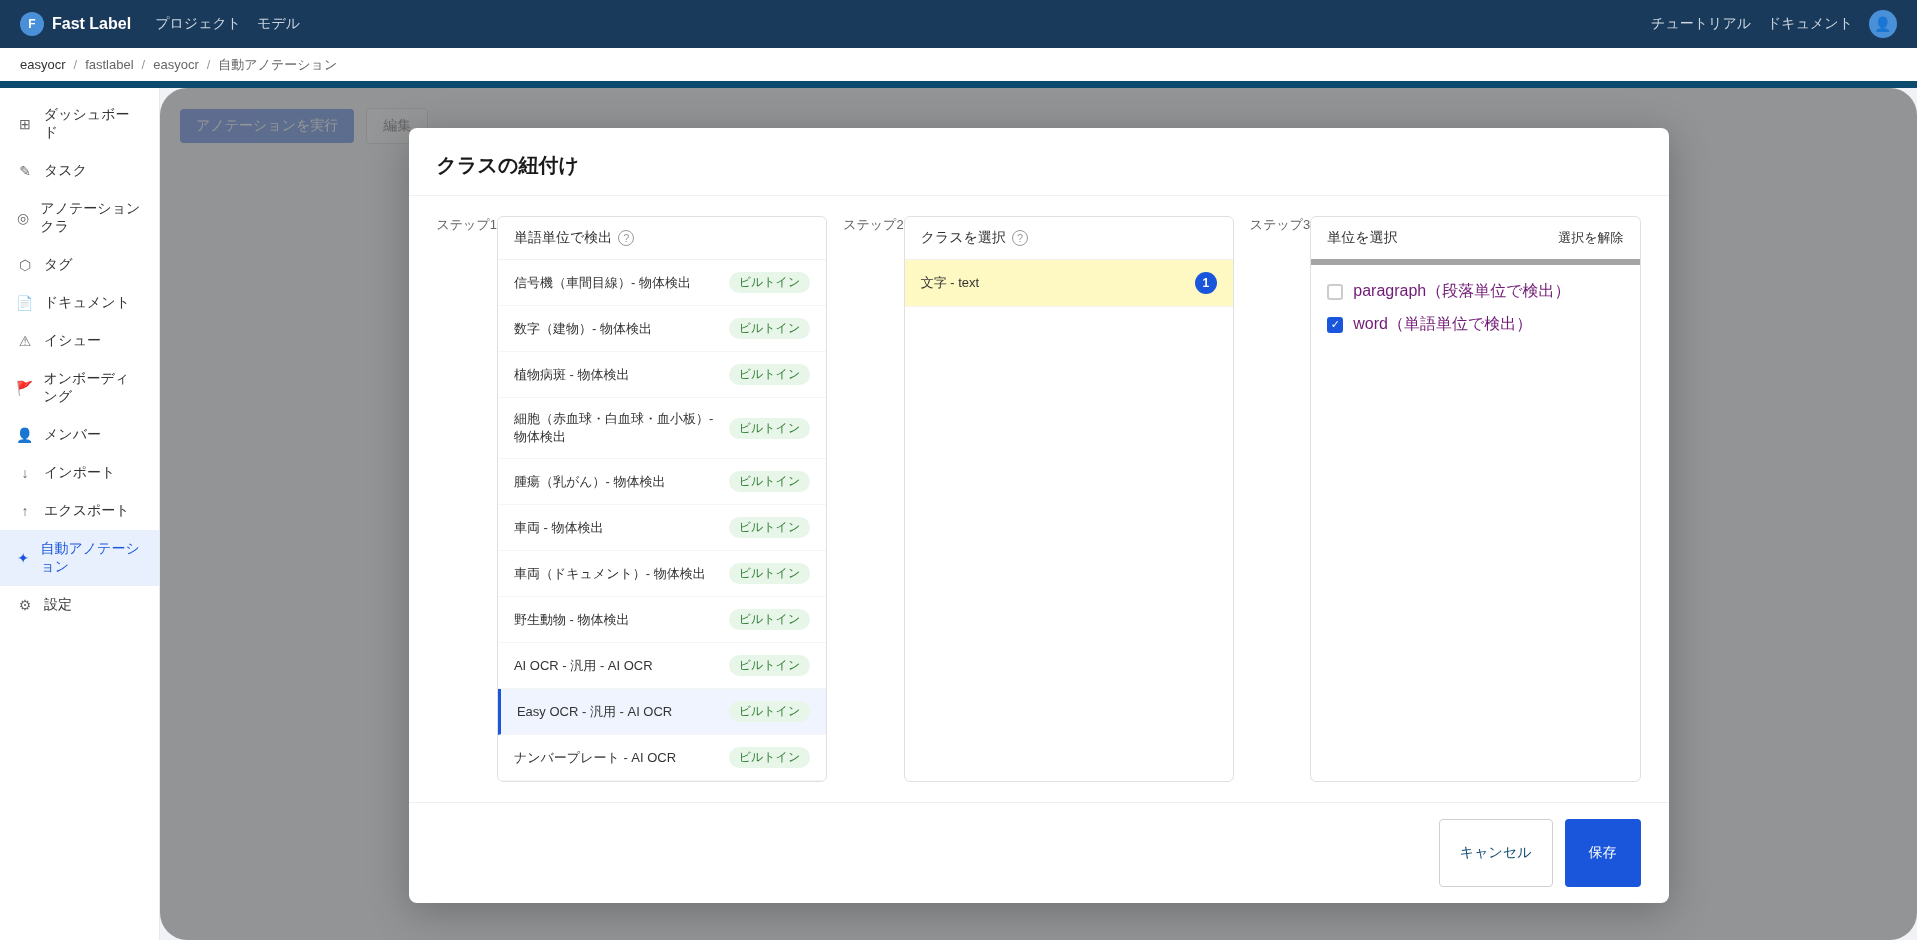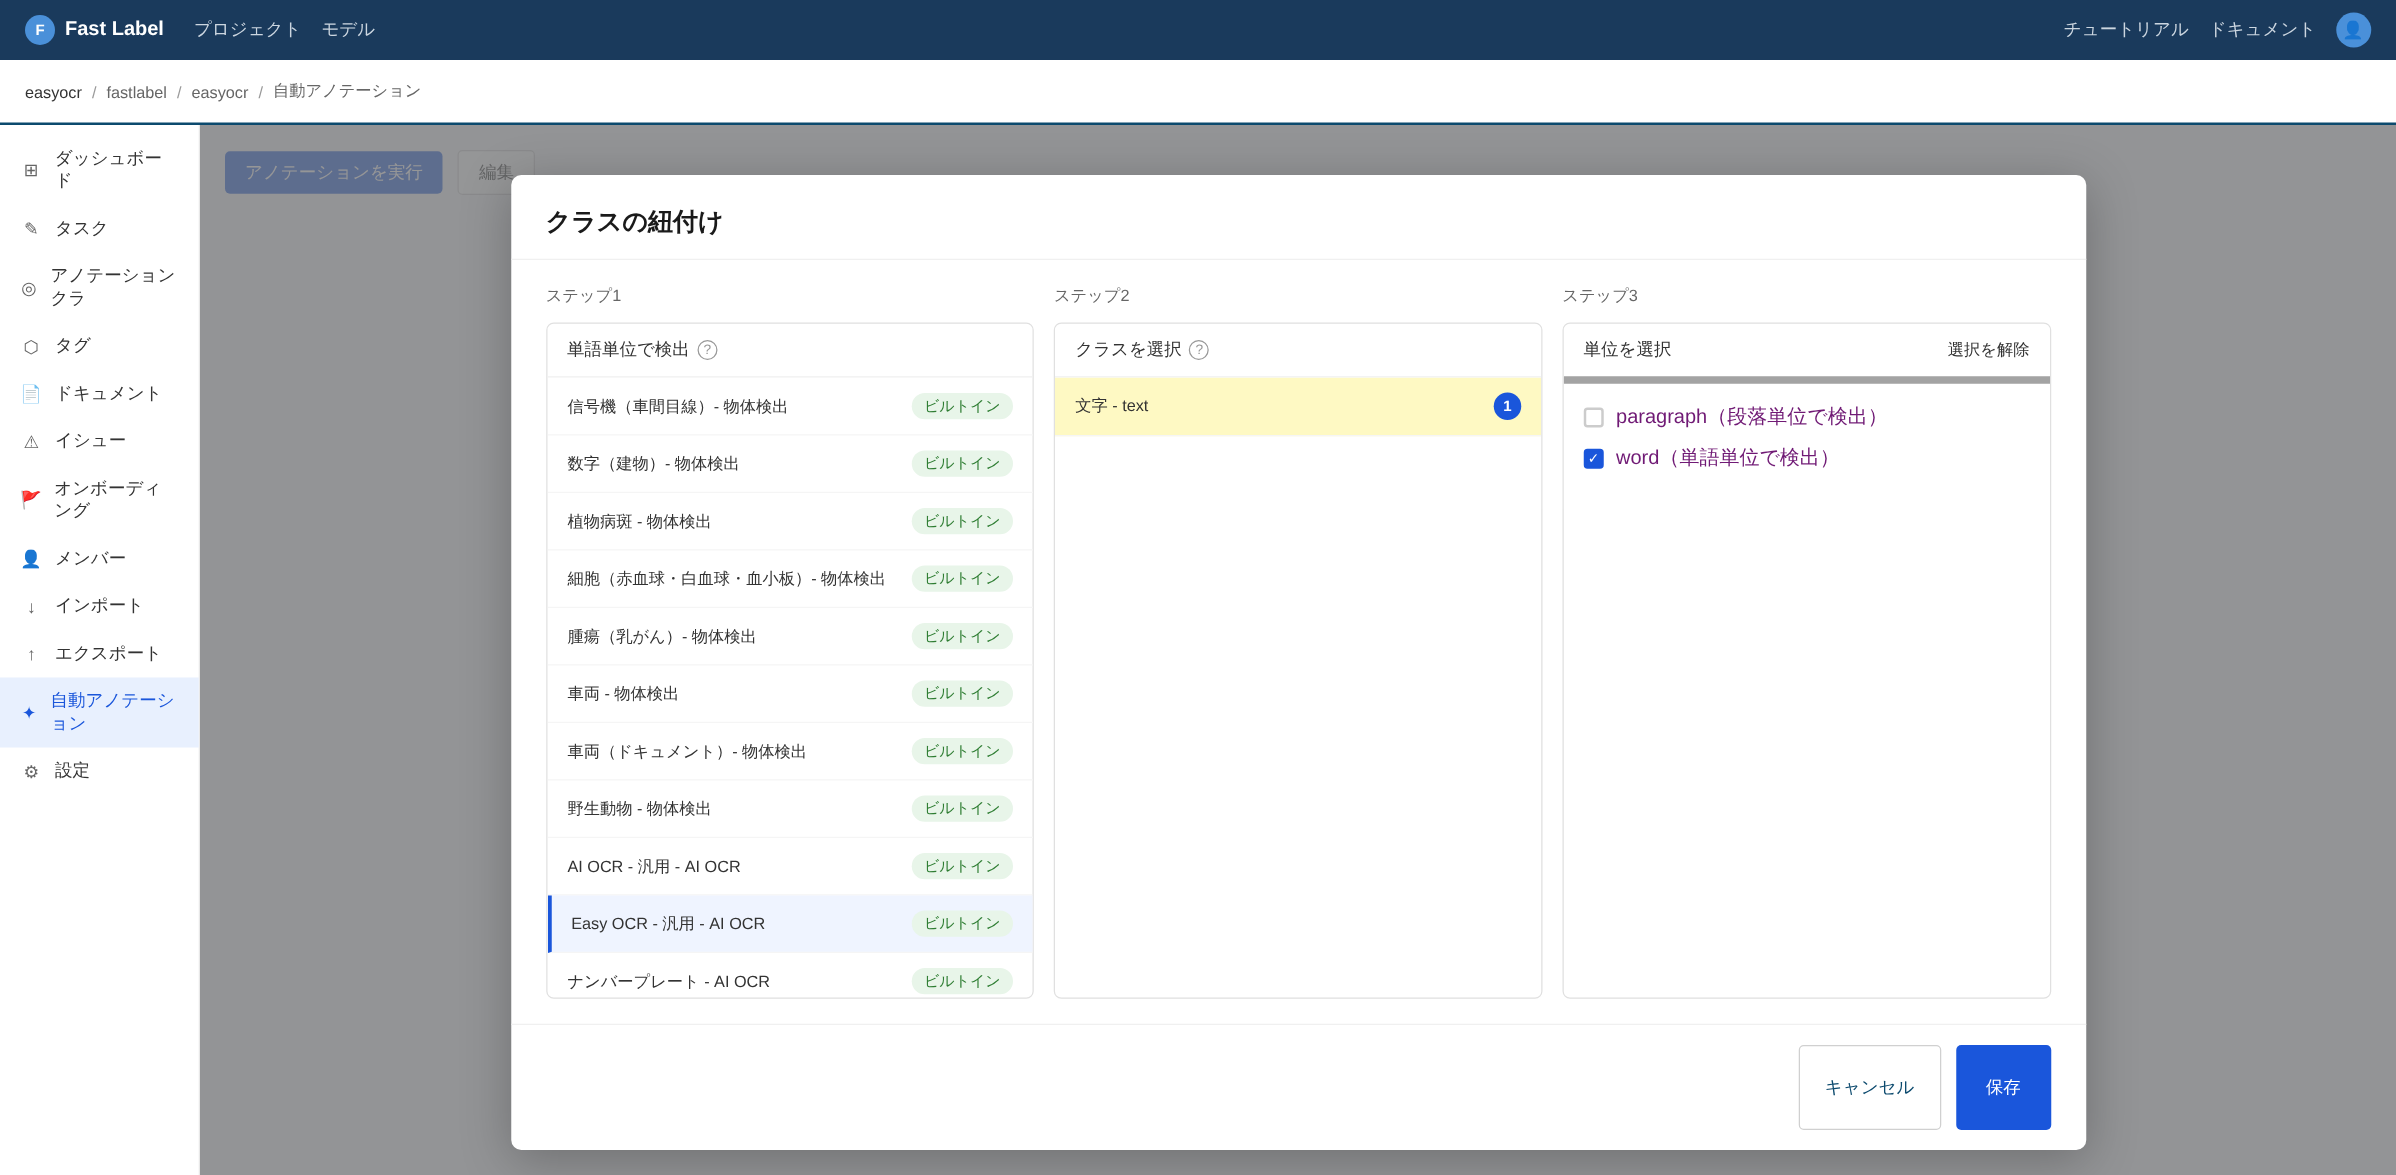--- a/index.html
+++ b/index.html
@@ -71,23 +71,23 @@
       background: #4a90d9;
       display: flex;
       align-items: center;
       justify-content: center;
       color: white;
       font-size: 14px;
     }
 
     
     .subbar {
-      height: 52px;
+      height: 40px;
       background: #ffffff;
-      border-bottom: 2px solid #0c4a6e;
+      border-bottom: 7px solid #0c4a6e;
       display: flex;
       align-items: center;
       padding: 0 20px;
       gap: 8px;
       font-size: 13px;
       color: #666;
       position: relative;
       z-index: 9;
     }
     .subbar-project {
@@ -130,20 +130,21 @@
       color: #666;
     }
     .sidebar-item.active .sidebar-icon { color: #1a56db; }
 
     
     .content-area {
       flex: 1;
       background: #f5f7fa;
       position: relative;
       overflow: hidden;
+      border-radius: 27px;
     }
 
     
     .bg-content {
       padding: 20px;
       opacity: 0.4;
     }
     .bg-action-btn {
       background: #1a56db;
       color: white;
@@ -208,21 +209,21 @@
       display: flex;
       justify-content: flex-end;
       gap: 12px;
       border-top: 1px solid #f0f0f0;
     }
 
     
     .step-panel {
       flex: 1;
       display: flex;
-      flex-direction: column;
+      flex-direction: row;
       min-height: 0;
     }
     .step-label {
       font-size: 13px;
       color: #666;
       margin-bottom: 12px;
     }
     .step-content {
       border: 1px solid #e0e0e0;
       border-radius: 6px;

